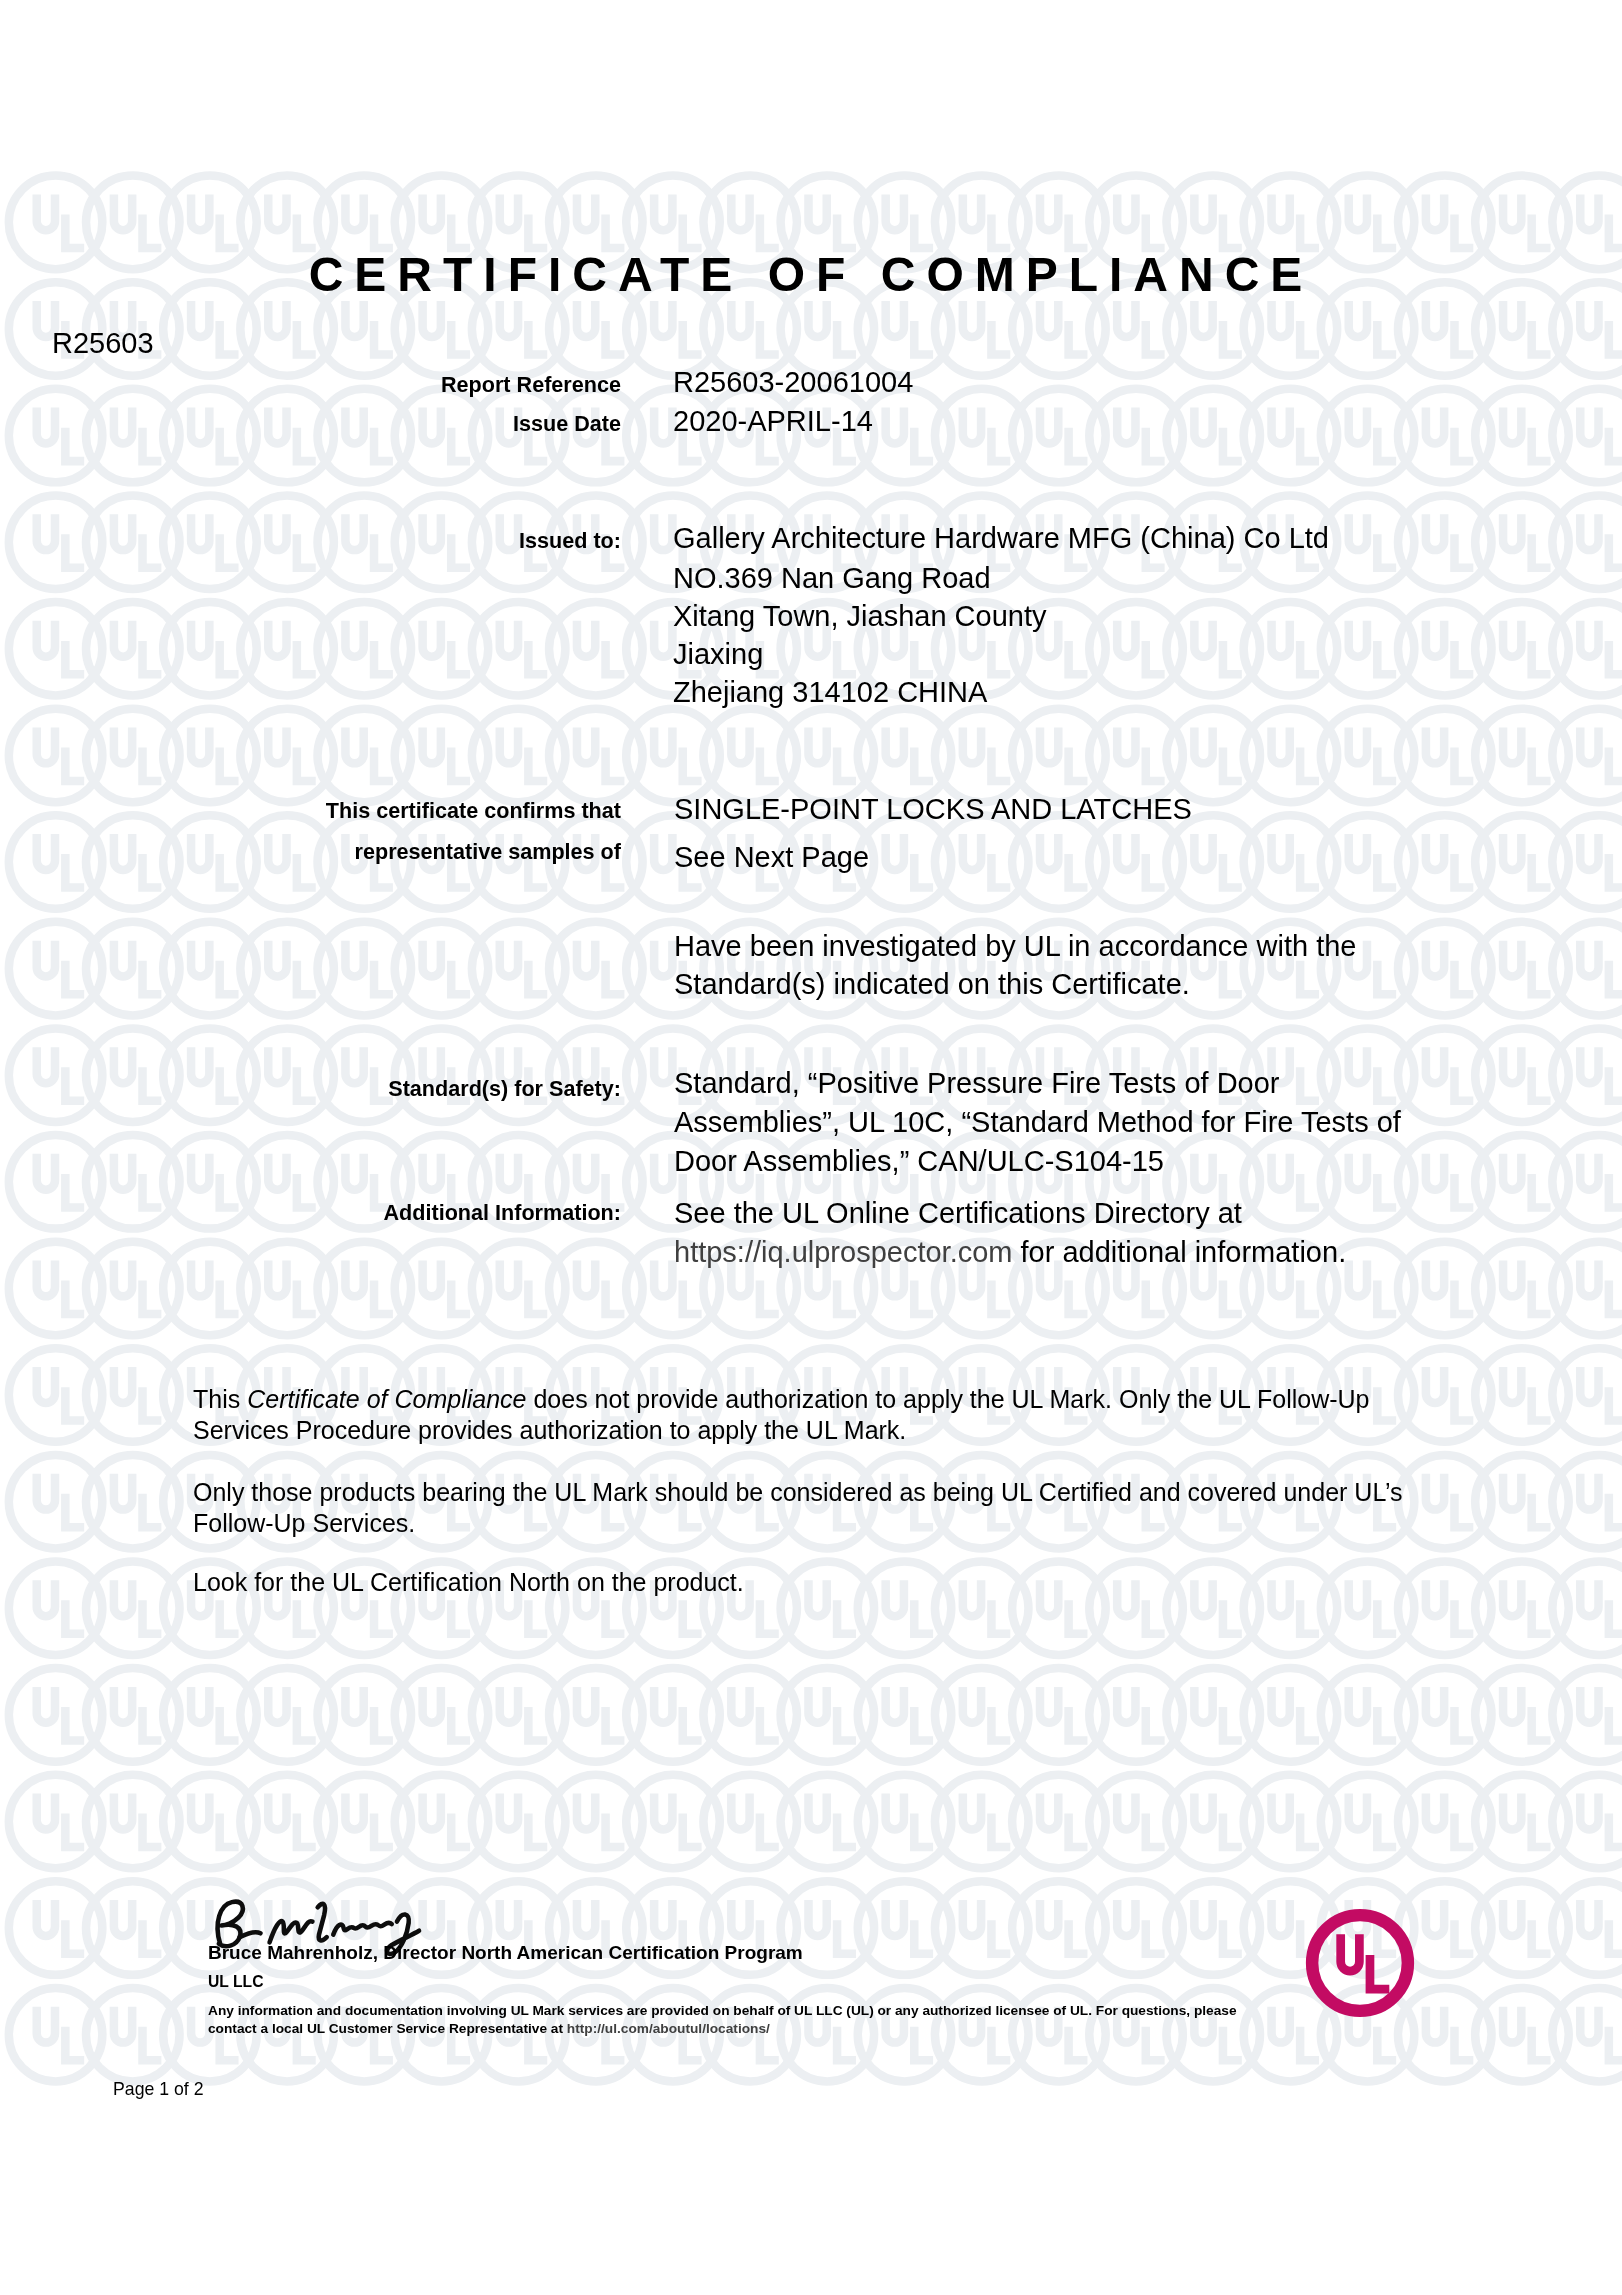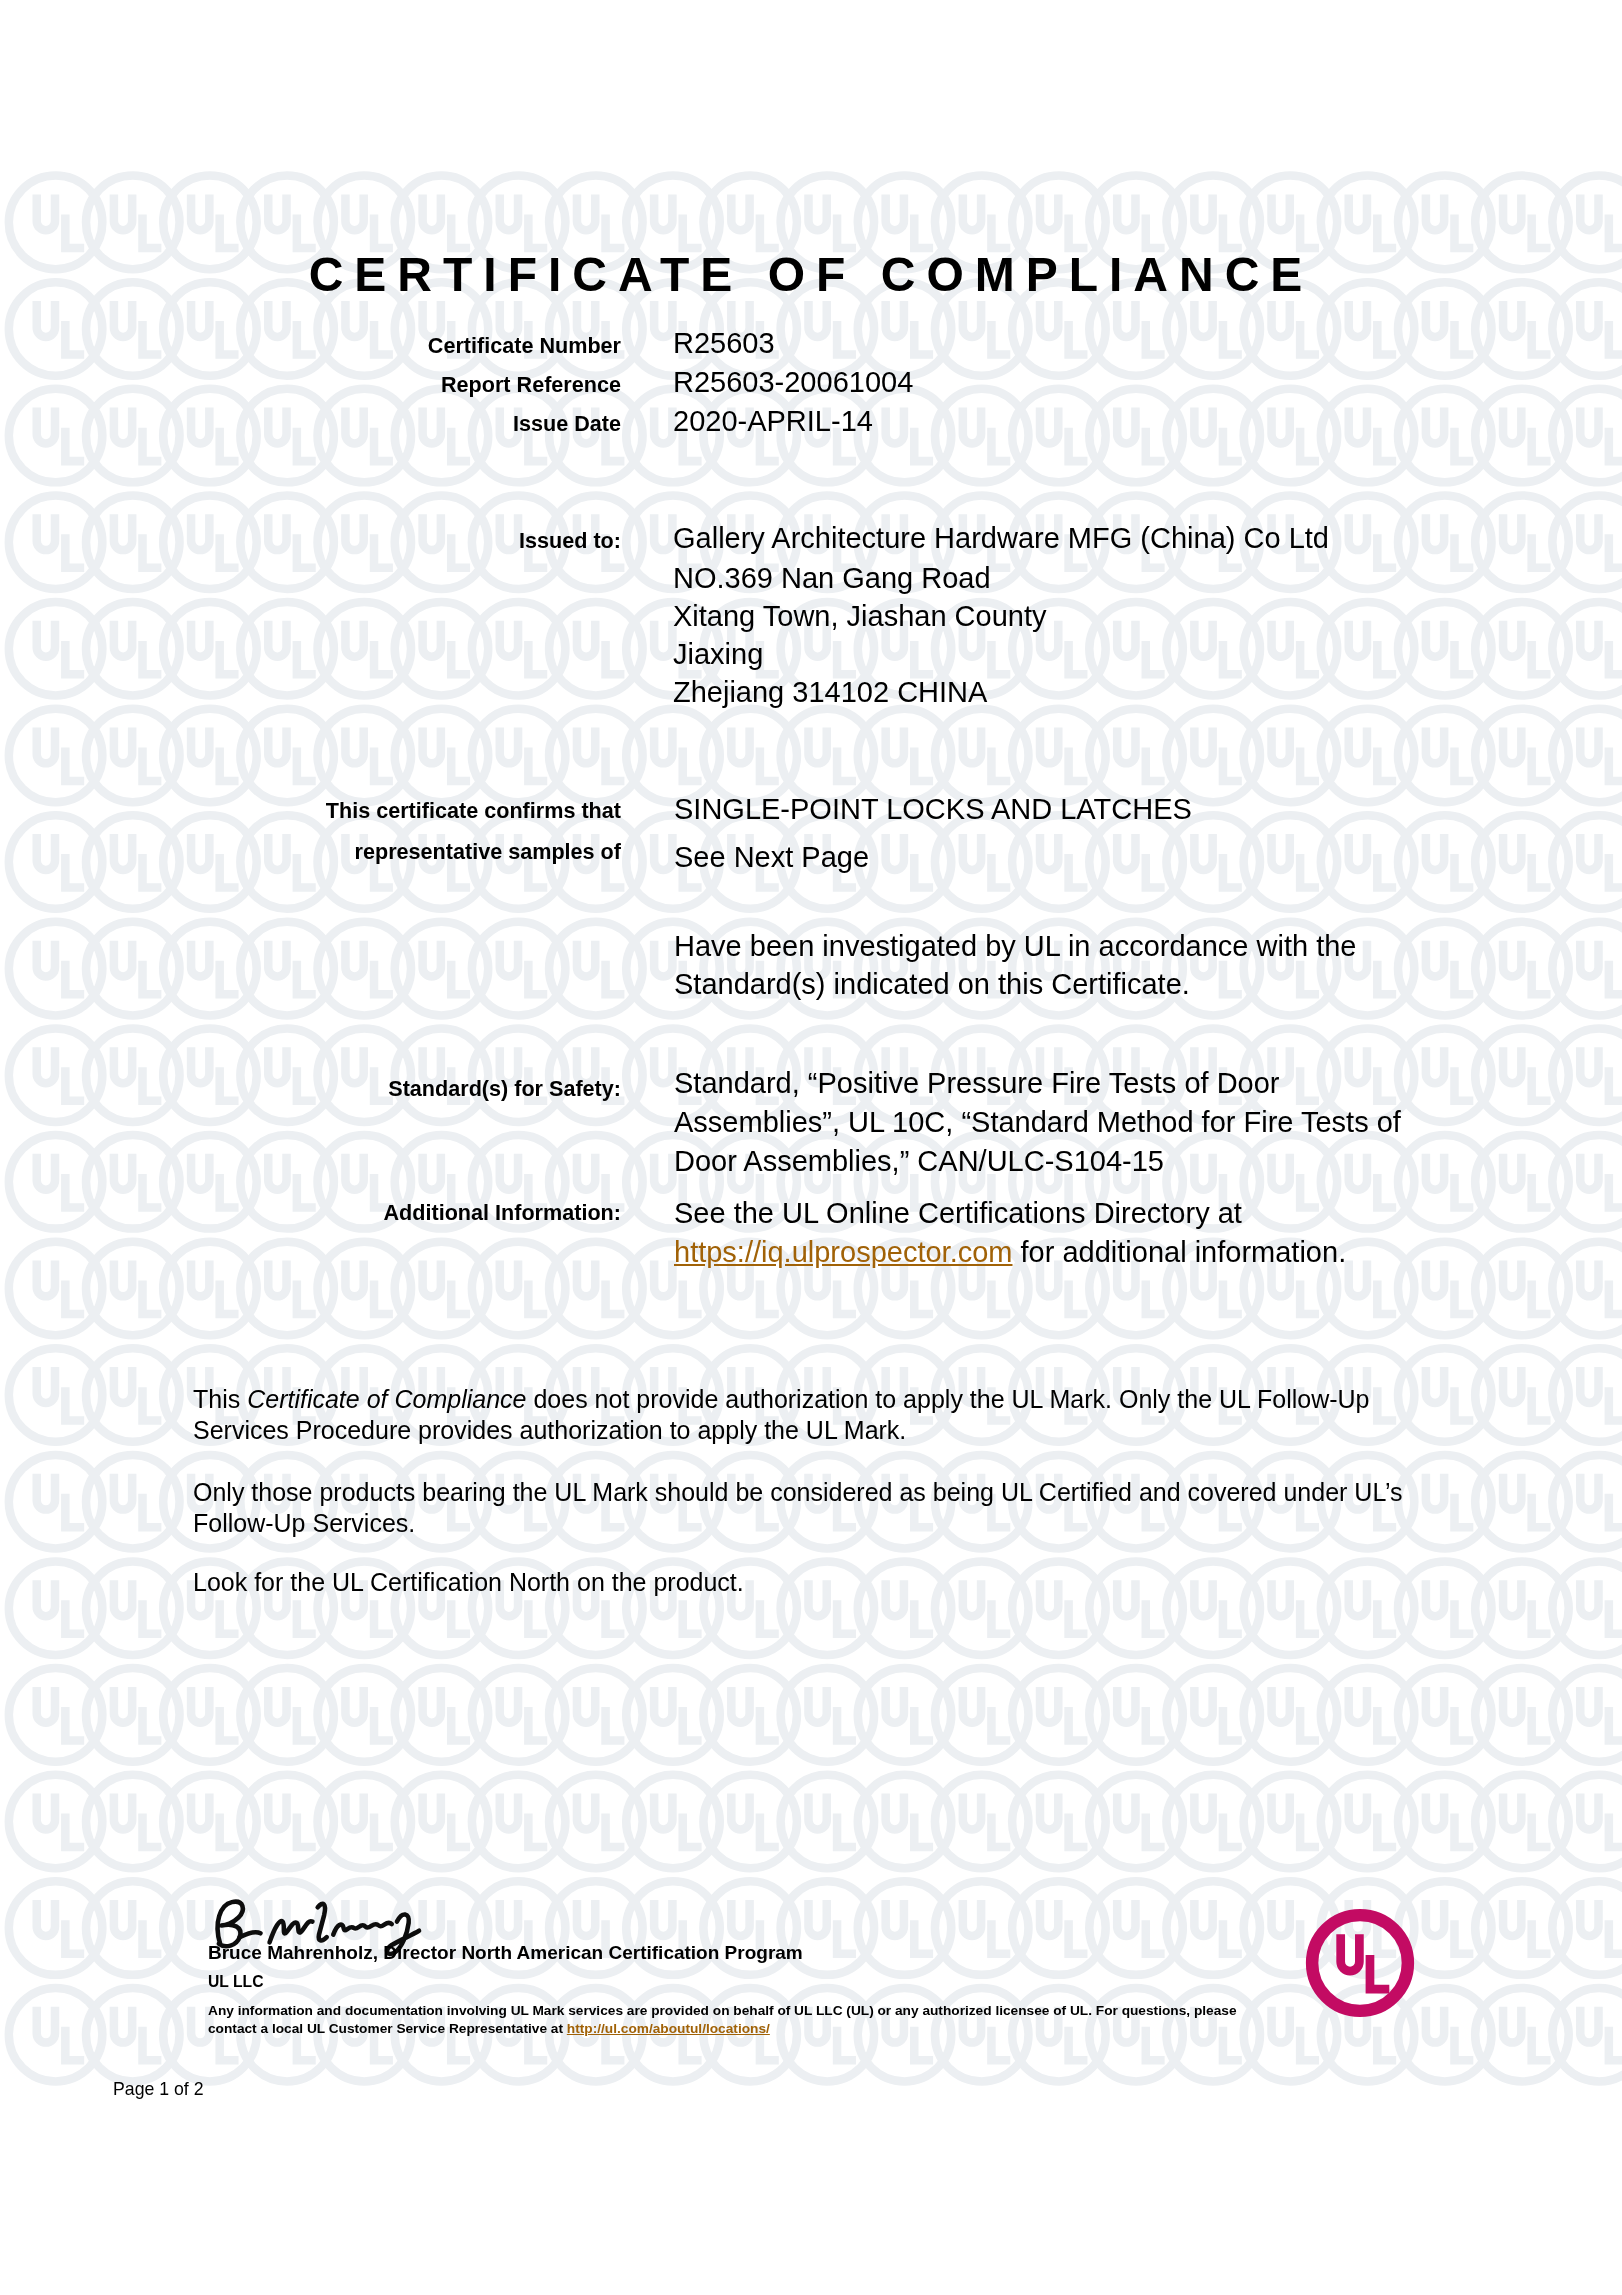--- a/index.html
+++ b/index.html
@@ -18,21 +18,21 @@
   .lblcol{flex:none;width:621px;text-align:right;font-weight:bold;font-size:21.6px;line-height:38px;}
   .valcol{margin-left:52px;font-size:29px;line-height:38px;white-space:nowrap;}
 
   .lblblock{position:absolute;left:0;width:621px;text-align:right;font-weight:bold;font-size:21.6px;}
   .valblock{position:absolute;left:674px;font-size:29px;white-space:nowrap;}
 
   .addr-line1{margin-bottom:2px;}
 
   .para{position:absolute;left:193px;width:1276px;font-size:25px;line-height:31px;}
 
-  .link{color:#a16207;text-decoration:underline;cursor:pointer;}
+  .link{color:#404040;cursor:pointer;}
 
   .sig-svg{position:absolute;left:209px;top:1893px;}
   .sig-name{position:absolute;left:208px;top:1942px;font-size:19px;font-weight:bold;white-space:nowrap;}
   .sig-co{position:absolute;left:208px;top:1973px;font-size:15.7px;font-weight:bold;white-space:nowrap;}
   .fine{position:absolute;left:208px;top:2002px;font-size:13.7px;font-weight:bold;line-height:17.7px;white-space:nowrap;}
   .pageno{position:absolute;left:113px;top:2079px;font-size:17.7px;}
   .ul-badge{position:absolute;left:1299px;top:1902px;}
 </style>
 </head>
 <body>
@@ -427,21 +427,20 @@
       <use href="#ul-monogram" transform="translate(2209,3111)"></use>
       <use href="#ul-monogram" transform="translate(2327,3111)"></use>
       <use href="#ul-monogram" transform="translate(2445,3111)"></use>
     </svg>
 
   <div class="content">
 
     <div class="title">CERTIFICATE OF COMPLIANCE</div>
 
     <div class="frow" style="top:324px;">
-      <span class="lblcol">Certificate Number</span>
       <span class="valcol">R25603</span>
     </div>
     <div class="frow" style="top:363px;">
       <span class="lblcol">Report Reference</span>
       <span class="valcol">R25603-20061004</span>
     </div>
     <div class="frow" style="top:402px;">
       <span class="lblcol">Issue Date</span>
       <span class="valcol">2020-APRIL-14</span>
     </div>

